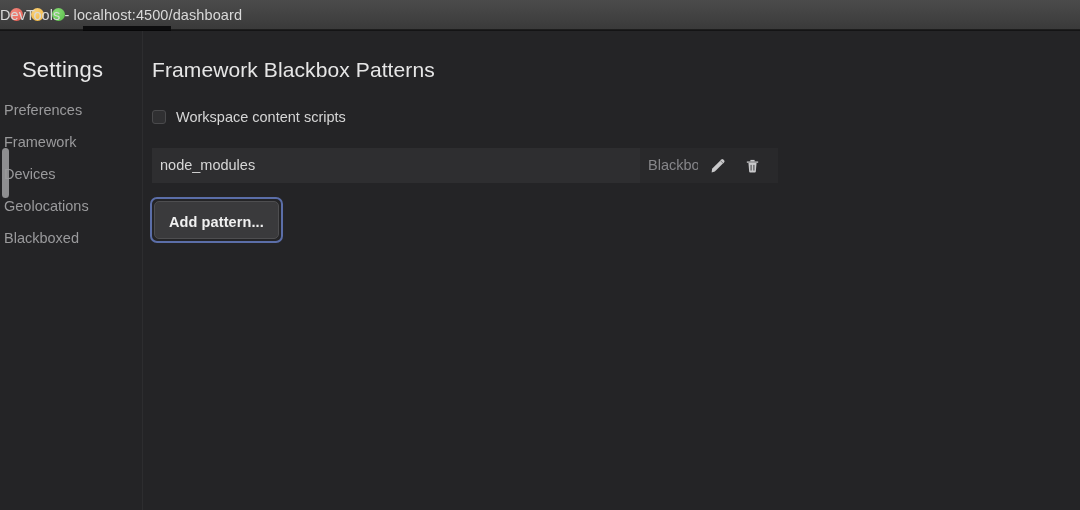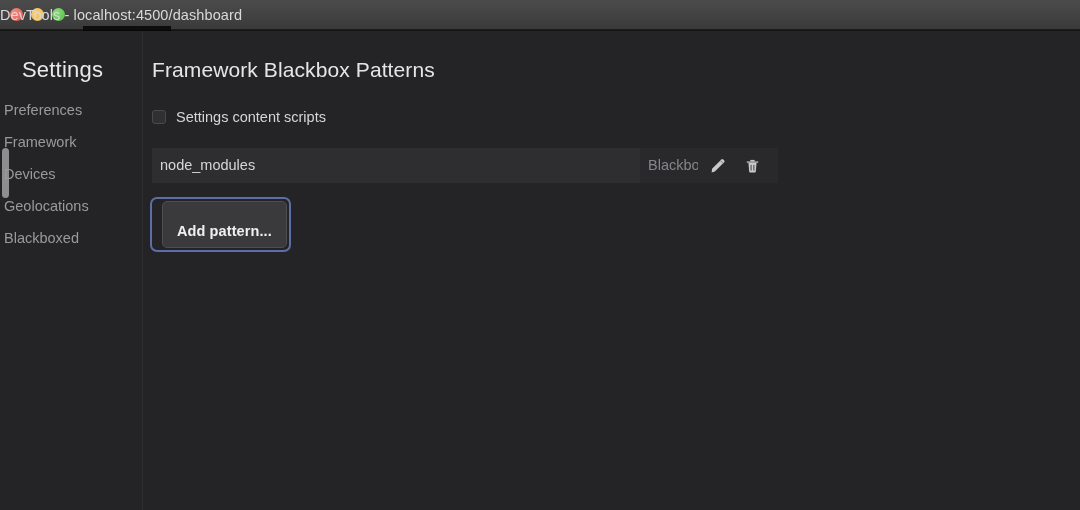--- a/index.html
+++ b/index.html
@@ -239,25 +239,24 @@
   }
   .add-btn {
     display: block;
     background: #3a3a3c;
     border: 1px solid #4e4e50;
     border-radius: 5px;
     color: #f0f0f0;
     font-family: "Liberation Sans", sans-serif;
     font-size: 14.5px;
     font-weight: bold;
-    padding: 21px 14px 8px 14px;
+    padding: 12px 14px 8px 14px;
     cursor: pointer;
     white-space: nowrap;
     letter-spacing: 0.1px;
-    margin-left: 8px;
   }
 </style>
 </head>
 <body>
 
 <div class="window">
 
   <div class="titlebar">
     <div class="traffic">
       <span class="light close"></span>
@@ -282,21 +281,21 @@
         <div class="nav-item">Blackboxed</div>
       </div>
     </div>
 
     <div class="main">
 
       <div class="panel-title">Framework Blackbox Patterns</div>
 
       <div class="checkbox-row">
         <span class="checkbox"></span>
-        <span class="checkbox-label">Settings content scripts</span>
+        <span class="checkbox-label">Workspace content scripts</span>
       </div>
 
       <div class="pattern-list">
         <div class="pattern-row">
           <input class="pattern-input" type="text" value="node_modules" style="">
           <span class="pattern-status">Blackboxed</span>
           <div class="row-actions">
             <span class="icon-btn">
               <svg width="18" height="18" viewBox="0 0 24 24" aria-hidden="true">
                 <path d="M3.5 20.5l4.3-1.1L20.2 7.0a1.7 1.7 0 0 0 0-2.4l-1.3-1.3a1.7 1.7 0 0 0-2.4 0L4.1 15.7 3.5 20.5z" fill="#c9c9cb"></path>

